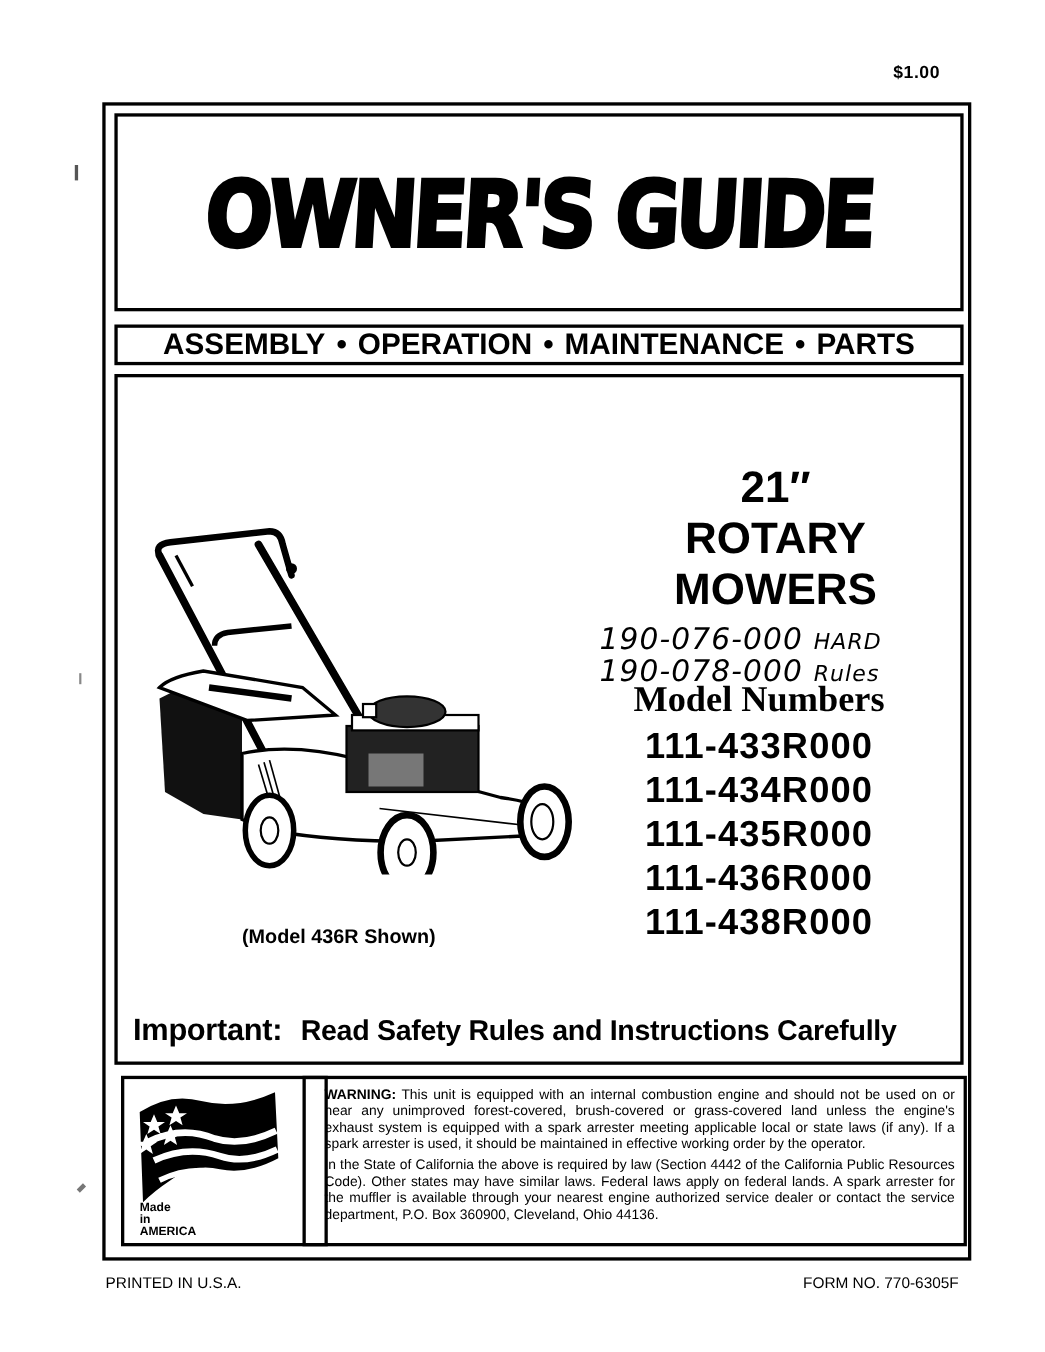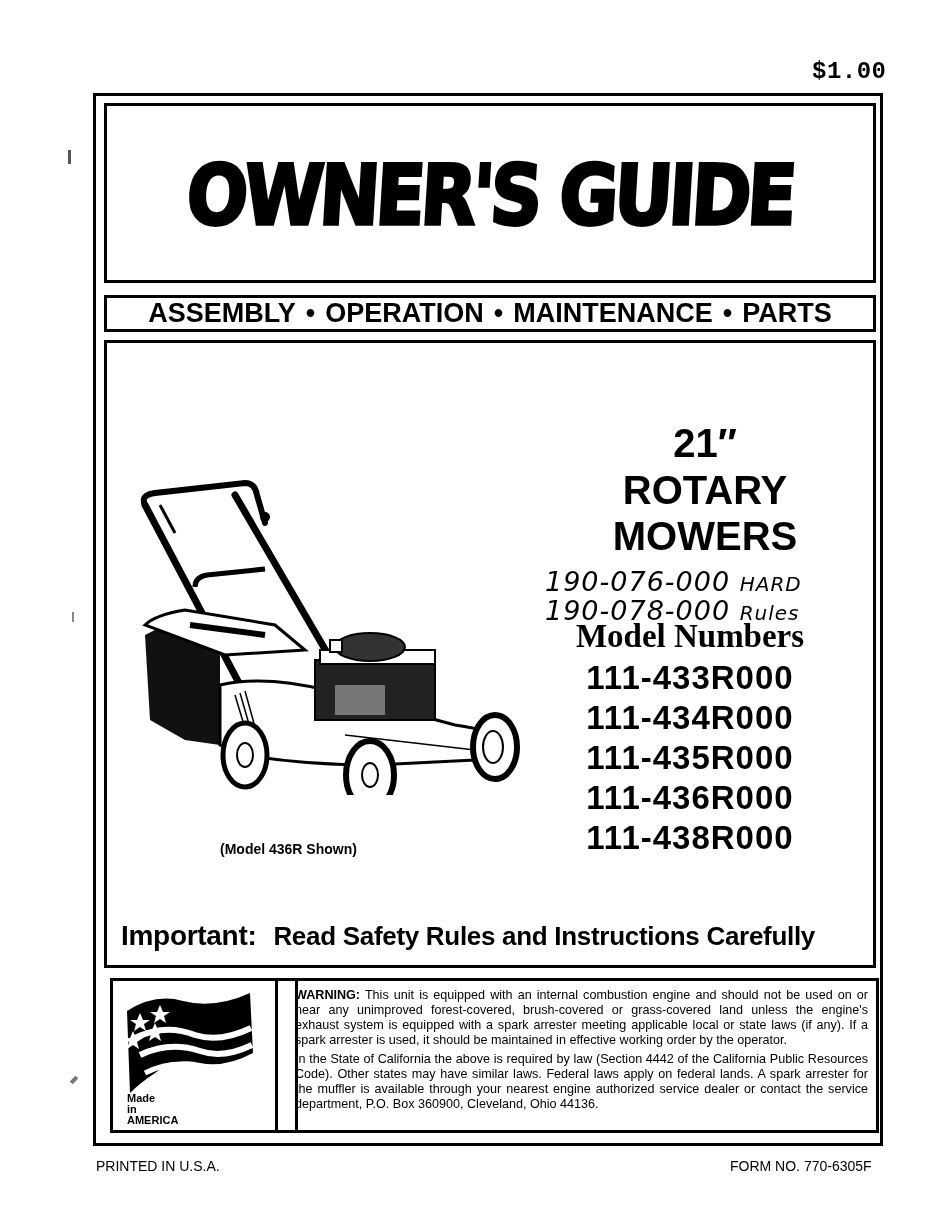--- a/index.html
+++ b/index.html
@@ -1,36 +1,36 @@
 <!DOCTYPE html>
 <html><head>
   <meta charset="utf-8">
   <style>
     html, body { margin: 0; padding: 0; background: #fff; }
     body { width: 950px; height: 1229px; position: relative; overflow: hidden; font-family: "Liberation Sans", sans-serif; color: #000; }
-    .price { position: absolute; left: 812px; top: 58px; font-size: 24px; font-weight: bold; letter-spacing: 0.5px; font-family: Liberation Mono, monospace; }
+    .price { position: absolute; left: 812px; top: 58px; font-size: 16px; font-weight: bold; letter-spacing: 0.5px; }
     .outer { position: absolute; left: 93px; top: 93px; width: 790px; height: 1053px; border: 3px solid #000; box-sizing: border-box; }
     .title-box { position: absolute; left: 104px; top: 103px; width: 772px; height: 180px; border: 3px solid #000; box-sizing: border-box; display: flex; align-items: center; justify-content: center; }
     .title { font-family: "DejaVu Sans", sans-serif; font-weight: 900; font-size: 72px; letter-spacing: -4px; transform: scaleY(1.15) skewX(-4deg); -webkit-text-stroke: 3px #000; margin-top: 4px; }
     .sections { position: absolute; left: 104px; top: 295px; width: 772px; height: 37px; border: 3px solid #000; box-sizing: border-box; display: flex; align-items: center; justify-content: center; font-size: 27px; font-weight: bold; white-space: nowrap; }
     .sections .dot { margin: 0 10px; }
     .main-box { position: absolute; left: 104px; top: 340px; width: 772px; height: 628px; border: 3px solid #000; box-sizing: border-box; }
     .right-col { position: absolute; left: 545px; top: 420px; width: 320px; text-align: center; }
     .size { font-size: 40px; font-weight: bold; line-height: 46px; position: absolute; left: 75px; width: 170px; top: 0; }
     .rotary { font-size: 40px; font-weight: bold; position: absolute; left: 0; width: 320px; top: 47px; line-height: 46px; }
     .mowers { font-size: 40px; font-weight: bold; position: absolute; left: 0; width: 320px; top: 93px; line-height: 46px; }
     .hand { font-family: "DejaVu Sans", sans-serif; font-style: italic; font-weight: normal; font-size: 27px; position: absolute; left: 0; white-space: nowrap; letter-spacing: 1px; }
     .hand.h1 { top: 146px; }
     .hand.h2 { top: 175px; }
     .hand small { font-size: 20px; }
     .model-label { font-size: 33px; font-weight: bold; position: absolute; left: 0; width: 290px; top: 196px; line-height: 40px; font-family: Liberation Serif, serif; }
     .models { position: absolute; left: 0; width: 290px; top: 238px; }
     .model { font-size: 33px; font-weight: bold; line-height: 40px; letter-spacing: 1px; }
     .mower-img { position: absolute; left: 125px; top: 475px; width: 410px; height: 320px; }
-    .caption { position: absolute; left: 220px; top: 841px; font-size: 14px; font-weight: bold; }
+    .caption { position: absolute; left: 220px; top: 841px; font-size: 18px; font-weight: bold; }
     .important { position: absolute; left: 121px; top: 920px; font-size: 26px; font-weight: bold; white-space: nowrap; letter-spacing: -0.3px; }
     .important .lead { font-size: 28px; margin-right: 10px; }
     .flag-box { position: absolute; left: 110px; top: 978px; width: 188px; height: 155px; border: 3px solid #000; box-sizing: border-box; }
     .made { position: absolute; left: 14px; top: 112px; font-size: 11px; font-weight: bold; line-height: 11px; }
     .warn-box { position: absolute; left: 275px; top: 978px; width: 604px; height: 155px; border: 3px solid #000; box-sizing: border-box; padding: 7px 8px 0 17px; font-size: 12.6px; line-height: 15px; text-align: justify; }
     .warn-box p { margin: 0 0 4px 0; }
     .warn-box b { font-weight: bold; }
     .footer-left { position: absolute; left: 96px; top: 1158px; font-size: 14px; }
     .footer-right { position: absolute; left: 730px; top: 1158px; font-size: 14px; }
     .speck { position: absolute; width: 3px; height: 8px; background: #555; }

